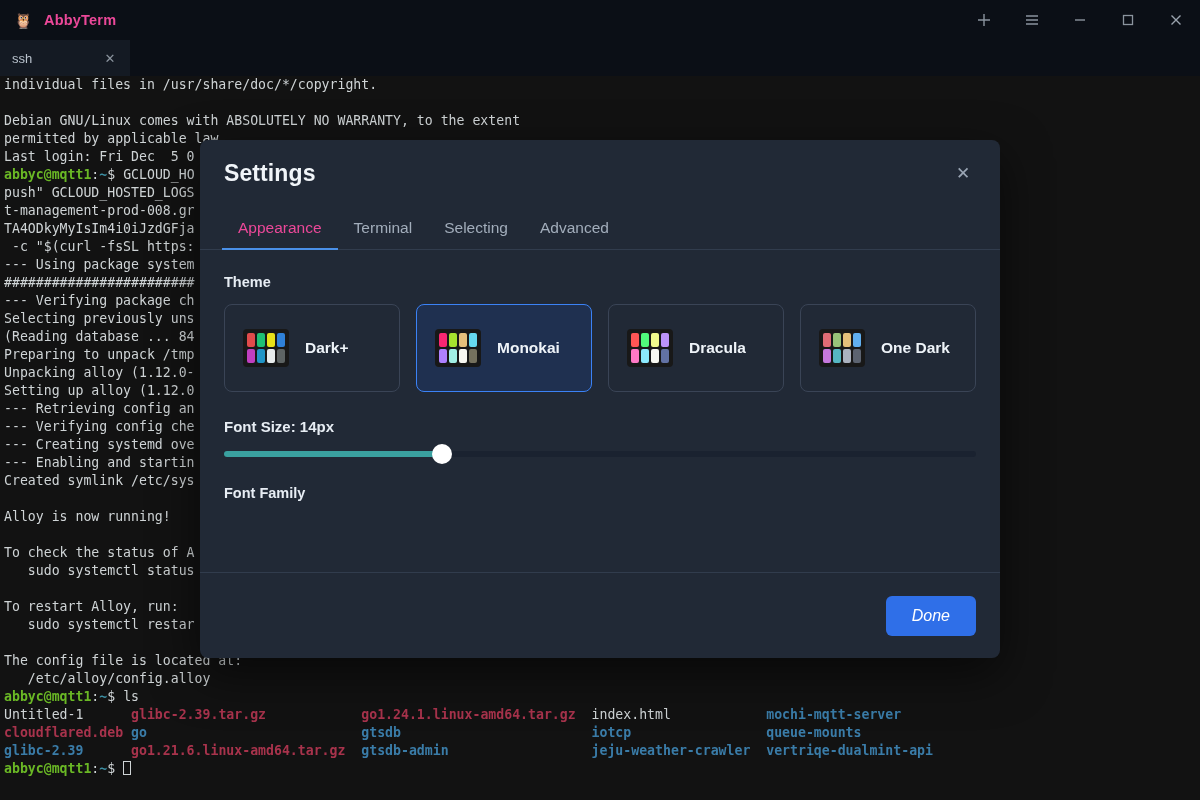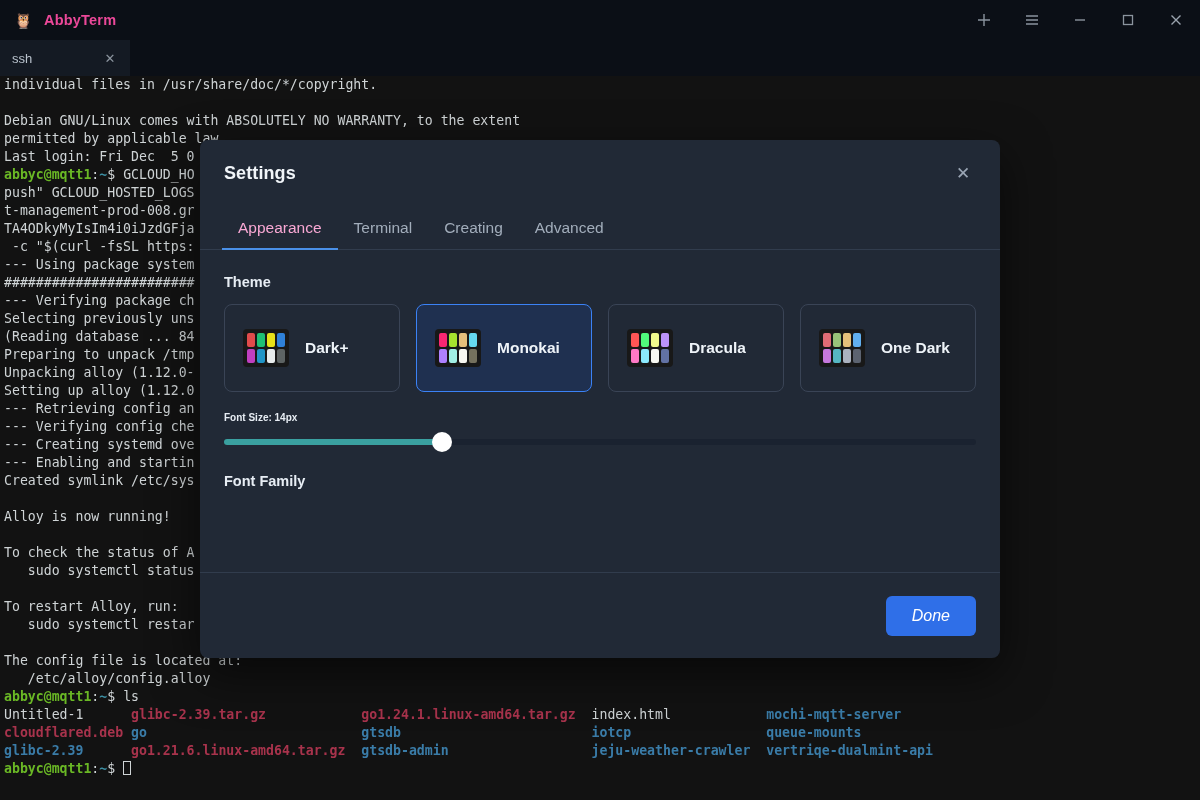--- a/index.html
+++ b/index.html
@@ -142,21 +142,21 @@
     overflow: hidden;
   }
   .modal-header {
     height: 66px;
     display: flex;
     align-items: center;
     padding: 0 24px;
     flex: none;
   }
   .modal-title {
-    font-size: 18px;
+    font-size: 23px;
     font-weight: bold;
     color: #f1f5f9;
     letter-spacing: .1px;
   }
   .modal-close {
     margin-left: auto;
     color: #9aa5b4;
     font-size: 17px;
     width: 26px; height: 26px;
     display: flex; align-items: center; justify-content: center;
@@ -174,42 +174,42 @@
   .tab {
     padding: 0 16px 11px 16px;
     font-size: 15.5px;
     color: #a2adbb;
     cursor: pointer;
     border-bottom: 2px solid transparent;
     margin-bottom: -1px;
   }
   .tab:first-child { margin-left: -2px; }
   .tab.active {
-    color: #f9a8d4;
+    color: #ec4899;
     border-bottom-color: #4a90e8;
   }
 
   .modal-body {
     flex: 1;
     padding: 24px 24px 0 24px;
     overflow: hidden;
   }
 
   .section-label {
     font-size: 14.5px;
     font-weight: bold;
     color: #e7edf4;
     margin-bottom: 14px;
   }
 
   .theme-grid {
     display: grid;
     grid-template-columns: repeat(4, 1fr);
     gap: 16px;
-    margin-bottom: 20px;
+    margin-bottom: 26px;
   }
   .theme-card {
     height: 88px;
     border: 1px solid #3a4456;
     border-radius: 8px;
     display: flex;
     align-items: center;
     gap: 16px;
     padding: 0 18px;
     cursor: pointer;
@@ -230,21 +230,21 @@
     flex: none;
   }
   .swatch i { display: block; border-radius: 2px; }
   .theme-name {
     font-size: 15.5px;
     font-weight: bold;
     color: #eef3f8;
   }
 
   .slider-label {
-    font-size: 10px;
+    font-size: 15px;
     font-weight: bold;
     color: #e7edf4;
     margin-bottom: 16px;
   }
   .slider {
     position: relative;
     height: 6px;
     background: #1a2230;
     border-radius: 3px;
     margin-bottom: 28px;
@@ -359,21 +359,21 @@
   <div class="modal">
 
     <div class="modal-header">
       <span class="modal-title">Settings</span>
       <span class="modal-close">✕</span>
     </div>
 
     <div class="tabs" id="dialog-tabs">
         <div class="tab active">Appearance</div>
         <div class="tab">Terminal</div>
-        <div class="tab">Creating</div>
+        <div class="tab">Selecting</div>
         <div class="tab">Advanced</div>
       </div>
 
     <div class="modal-body">
 
       <div class="section-label">Theme</div>
       <div class="theme-grid" id="theme-grid">
           <div class="theme-card">
             <div class="swatch">
               <i style="background: rgb(225, 75, 75);"></i>

